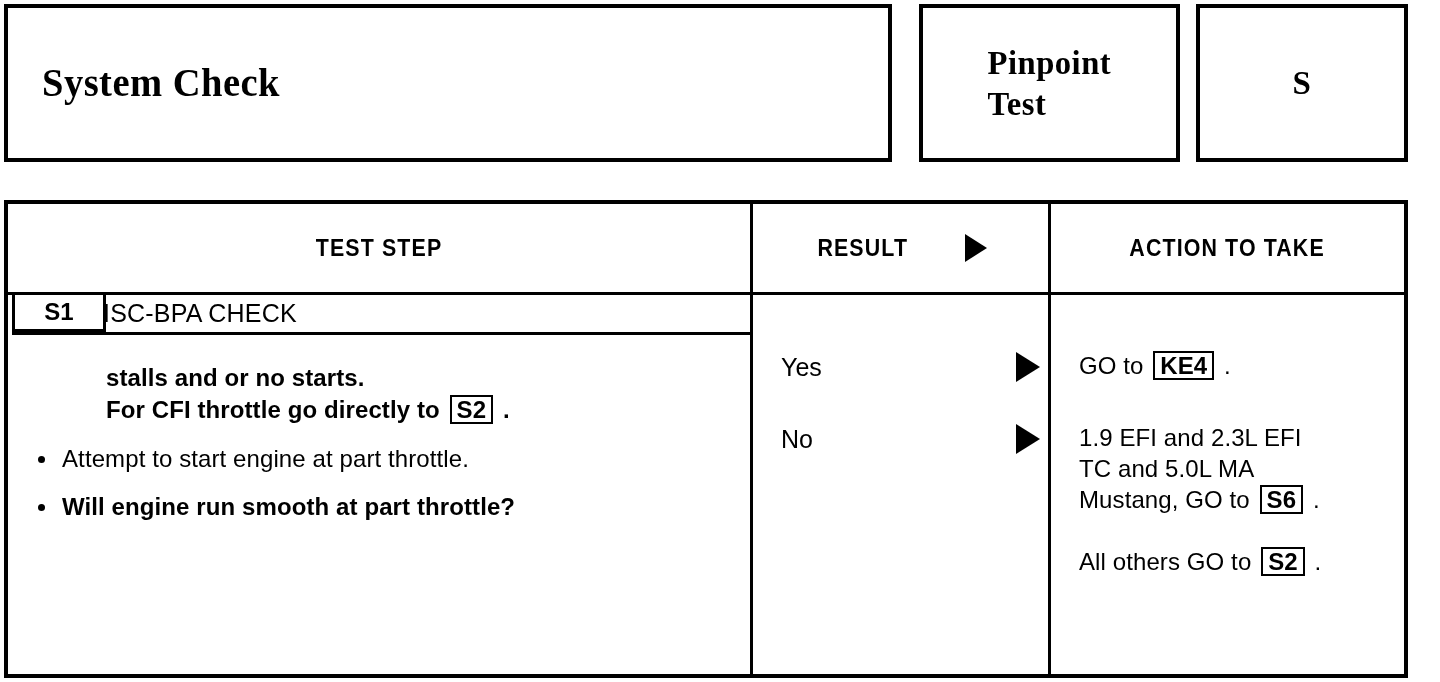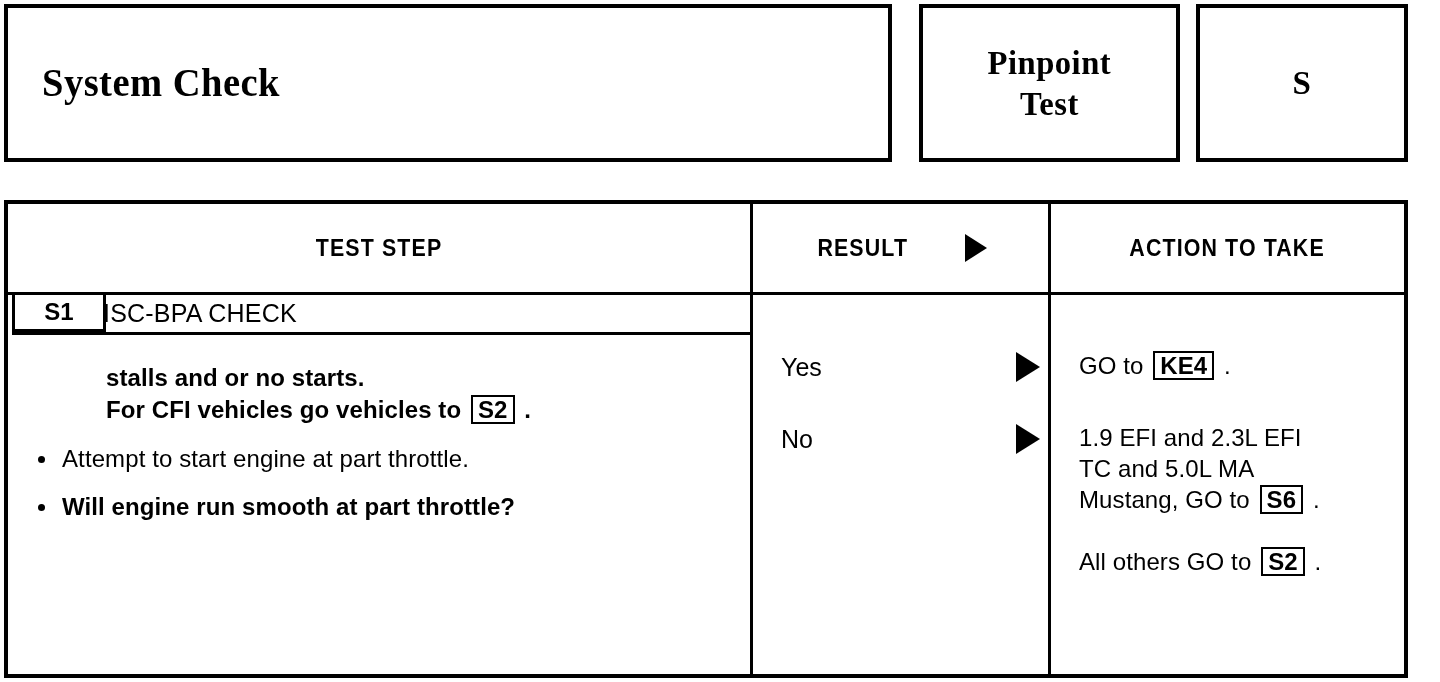--- a/index.html
+++ b/index.html
@@ -37,21 +37,21 @@
   .hdr-system {
     left: 0;
     width: 888px;
     justify-content: flex-start;
     padding-left: 34px;
   }
   .hdr-pinpoint {
     left: 915px;
     width: 261px;
     justify-content: center;
-    text-align: center;
+    text-align: left;
   }
   .hdr-letter {
     left: 1192px;
     width: 212px;
     justify-content: center;
     text-align: center;
   }
   .title-serif {
     font-family: "Liberation Serif", "DejaVu Serif", serif;
     font-weight: bold;
@@ -355,21 +355,21 @@
         <div class="step-id-box">S1</div>
         <div class="step-title-text">ISC-BPA CHECK</div>
         <div class="step-titlebar-rule"></div>
       </div>
 
       <div class="step-body">
 
         <div class="note-block">
           <div class="note-line indent">stalls and or no starts.</div>
           <div class="note-line indent">
-            <span>For CFI vehicles go vehicles to</span>
+            <span>For CFI throttle go directly to</span>
             <span class="ref">S2</span>
             <span>.</span>
           </div>
         </div>
 
         <ul class="bullet-list">
           <li class="bullet-item">
             <span class="bullet-dot"></span>
             <span>Attempt to start engine at part throttle.</span>
           </li>

